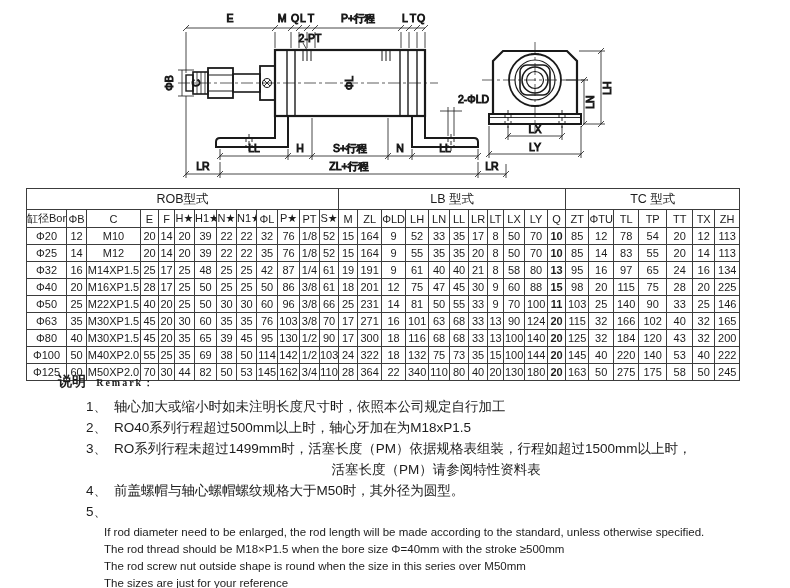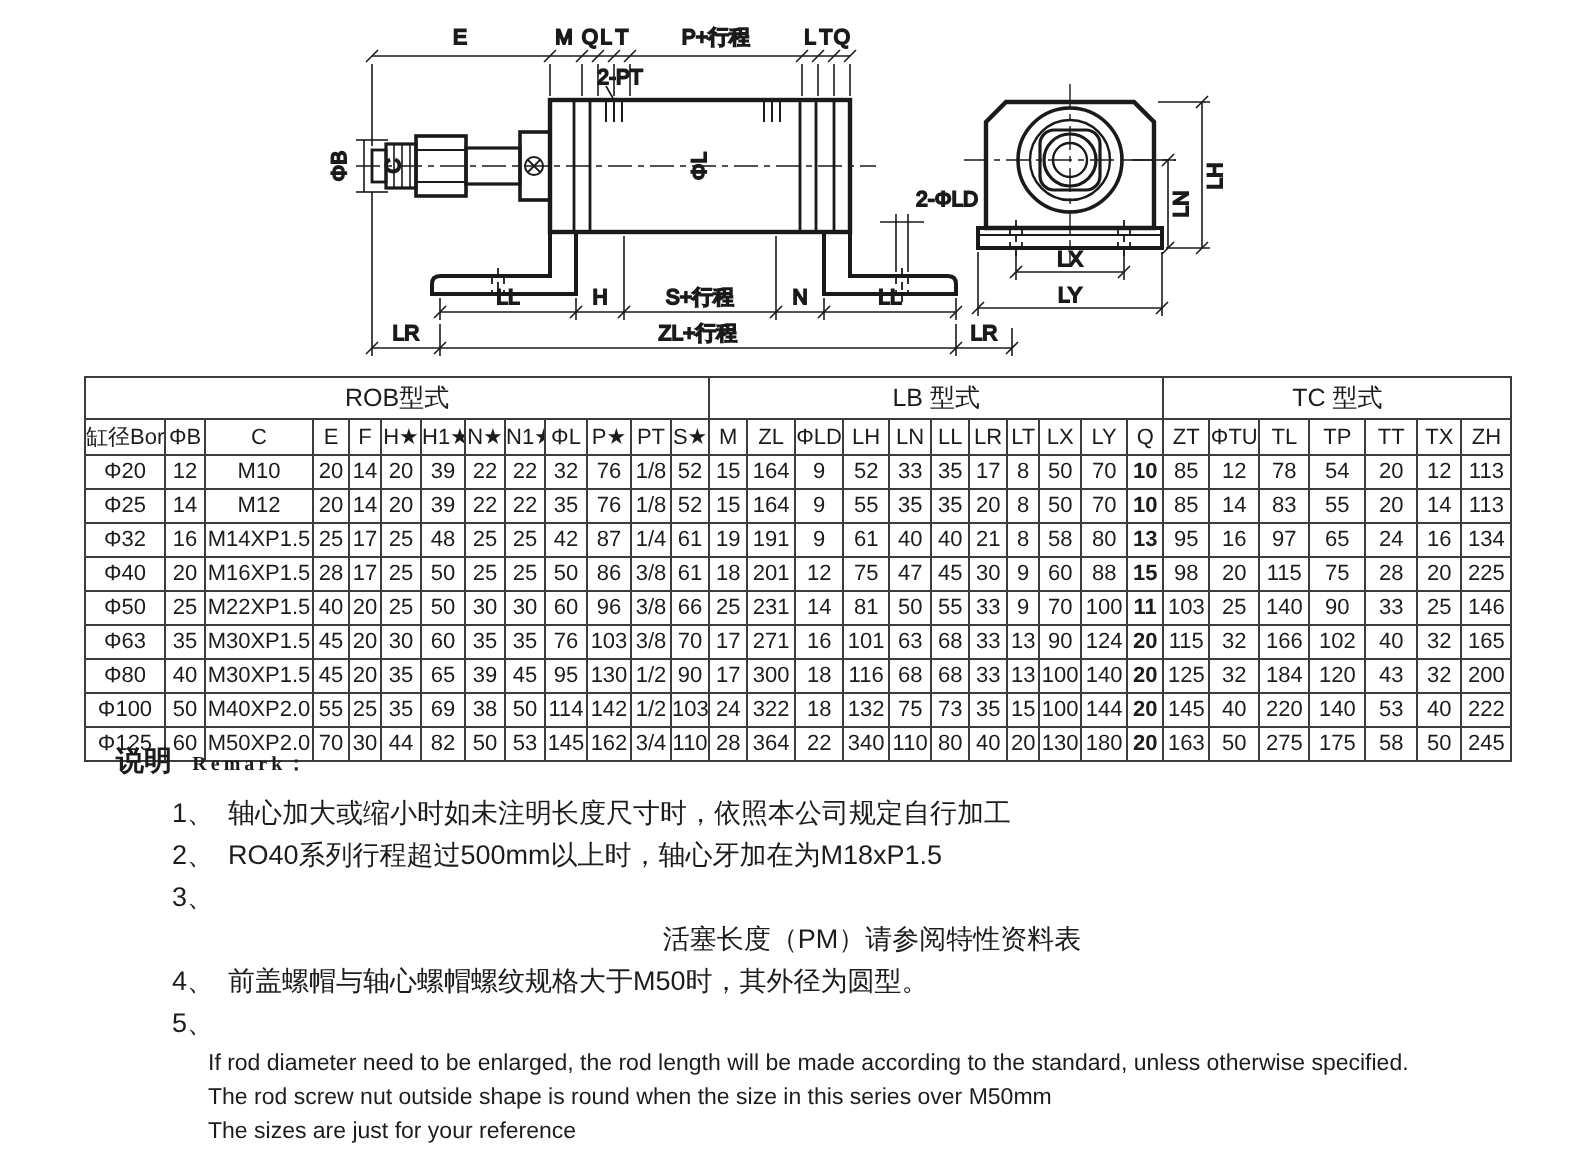--- a/index.html
+++ b/index.html
@@ -6,21 +6,21 @@
   body{width:790px;height:588px;position:relative;overflow:hidden;
        font-family:"Liberation Sans","DejaVu Sans",sans-serif;color:#1c1c1c;}
   .page{position:absolute;inset:0;background:#fff;}
 
   
   .drawing{position:absolute;left:60px;top:4px;width:670px;height:180px;}
   svg text{font-family:"Liberation Sans","DejaVu Sans",sans-serif;font-size:11px;fill:#111;}
   svg .dimtxt{font-size:10.5px;}
 
   
-  .tablewrap{position:absolute;left:42px;top:188px;width:708px;}
+  .tablewrap{position:absolute;left:26px;top:188px;width:708px;}
   table.spec{border-collapse:collapse;table-layout:fixed;width:708px;
              border:1.5px solid #2e2e2e;}
   table.spec th,table.spec td{border:1px solid #3c3c3c;text-align:center;
              padding:0;font-weight:400;overflow:hidden;white-space:nowrap;}
   table.spec thead tr.grp th{height:20px;font-size:12.5px;}
   table.spec thead tr.sub th{height:17px;font-size:11px;}
   table.spec thead th.small{font-size:9px;}
   table.spec tbody td{height:16px;font-size:11px;}
   table.spec tbody td.b{font-weight:700;}
 
@@ -638,30 +638,32 @@
         <div class="remark-item">
           <span class="no">1、</span>
           <span class="txt">轴心加大或缩小时如未注明长度尺寸时，依照本公司规定自行加工</span>
         </div>
         <div class="remark-item">
           <span class="no">2、</span>
           <span class="txt">RO40系列行程超过500mm以上时，轴心牙加在为M18xP1.5</span>
         </div>
         <div class="remark-item">
           <span class="no">3、</span>
+          <span class="txt">RO系列行程未超过1499mm时，活塞长度（PM）依据规格表组装，行程如超过1500mm以上时，</span>
         </div>
         <div class="remark-cont">活塞长度（PM）请参阅特性资料表</div>
         <div class="remark-item">
           <span class="no">4、</span>
           <span class="txt">前盖螺帽与轴心螺帽螺纹规格大于M50时，其外径为圆型。</span>
         </div>
         <div class="remark-item">
           <span class="no">5、</span>
         </div>
       </div>
     <div class="remark-en">
         <div>If rod diameter need to be enlarged, the rod length will be made according to the standard, unless otherwise specified.</div>
+        <div>The rod thread should be M18×P1.5 when the bore size Φ=40mm with the  stroke ≥500mm</div>
         <div>The rod screw nut outside shape is round when the size in this series over M50mm</div>
         <div>The sizes are just for your reference</div>
       </div>
   </div>
 
 </div>
 
 </body></html>

